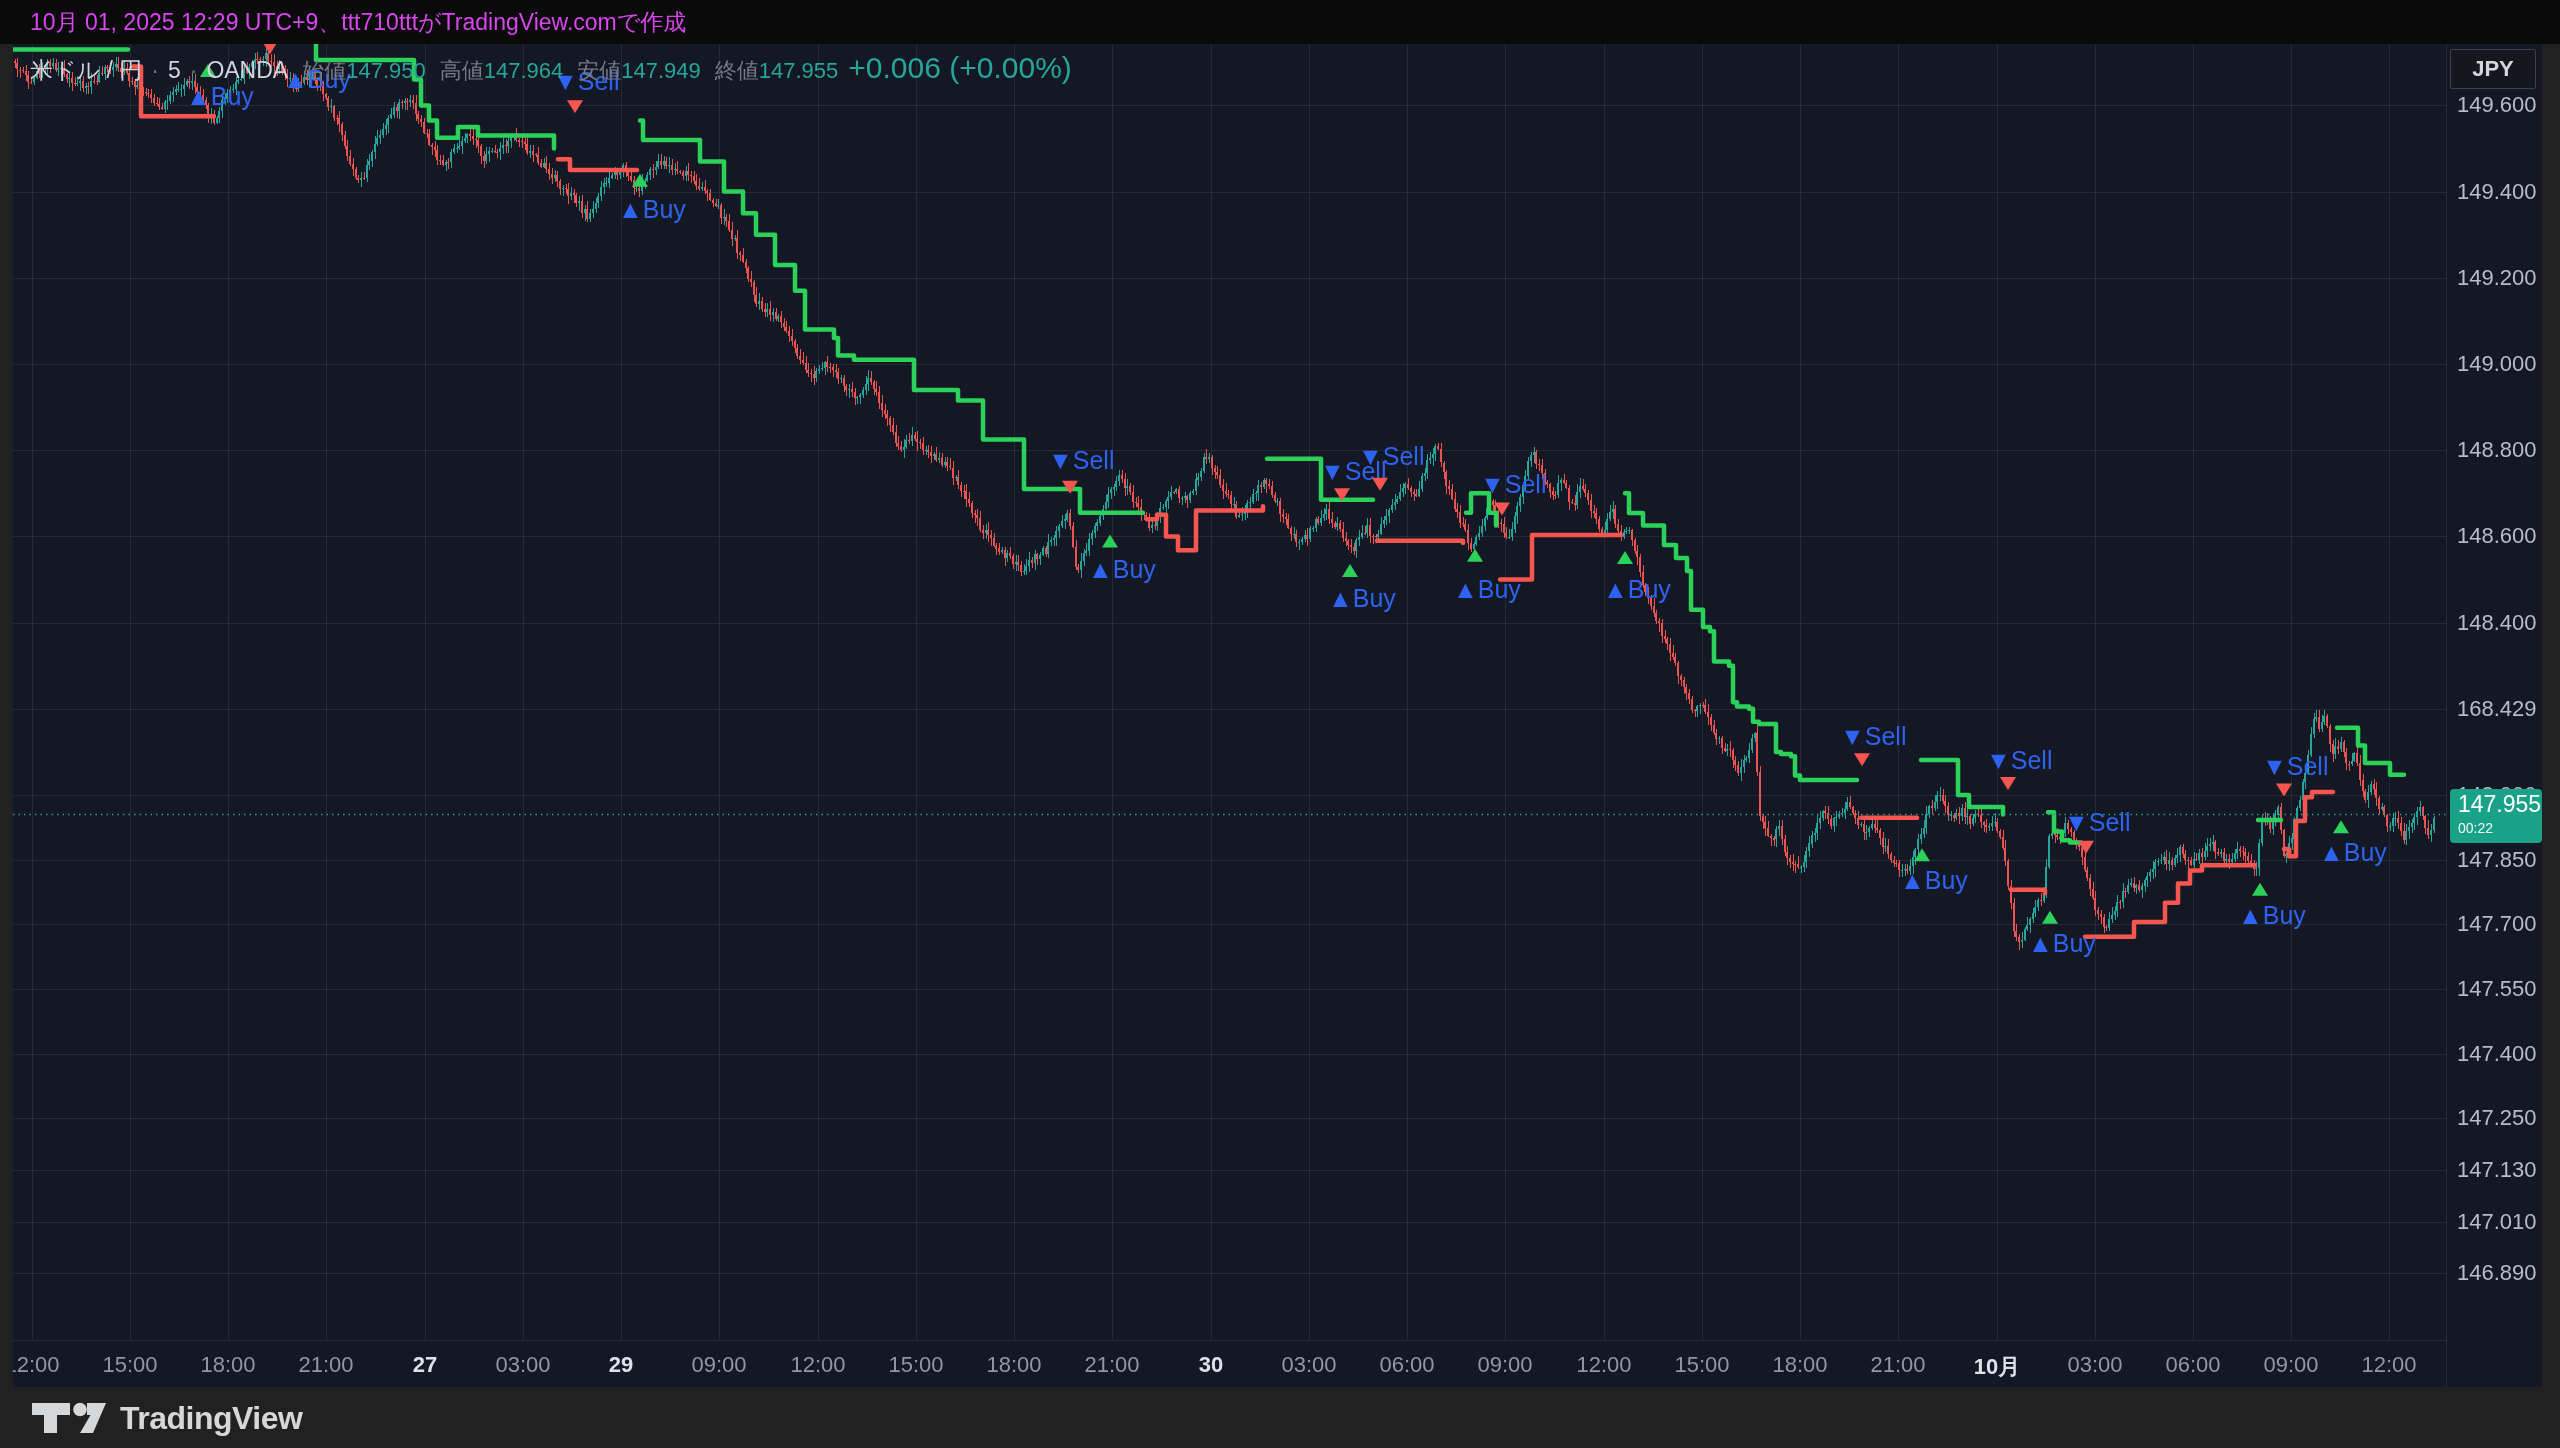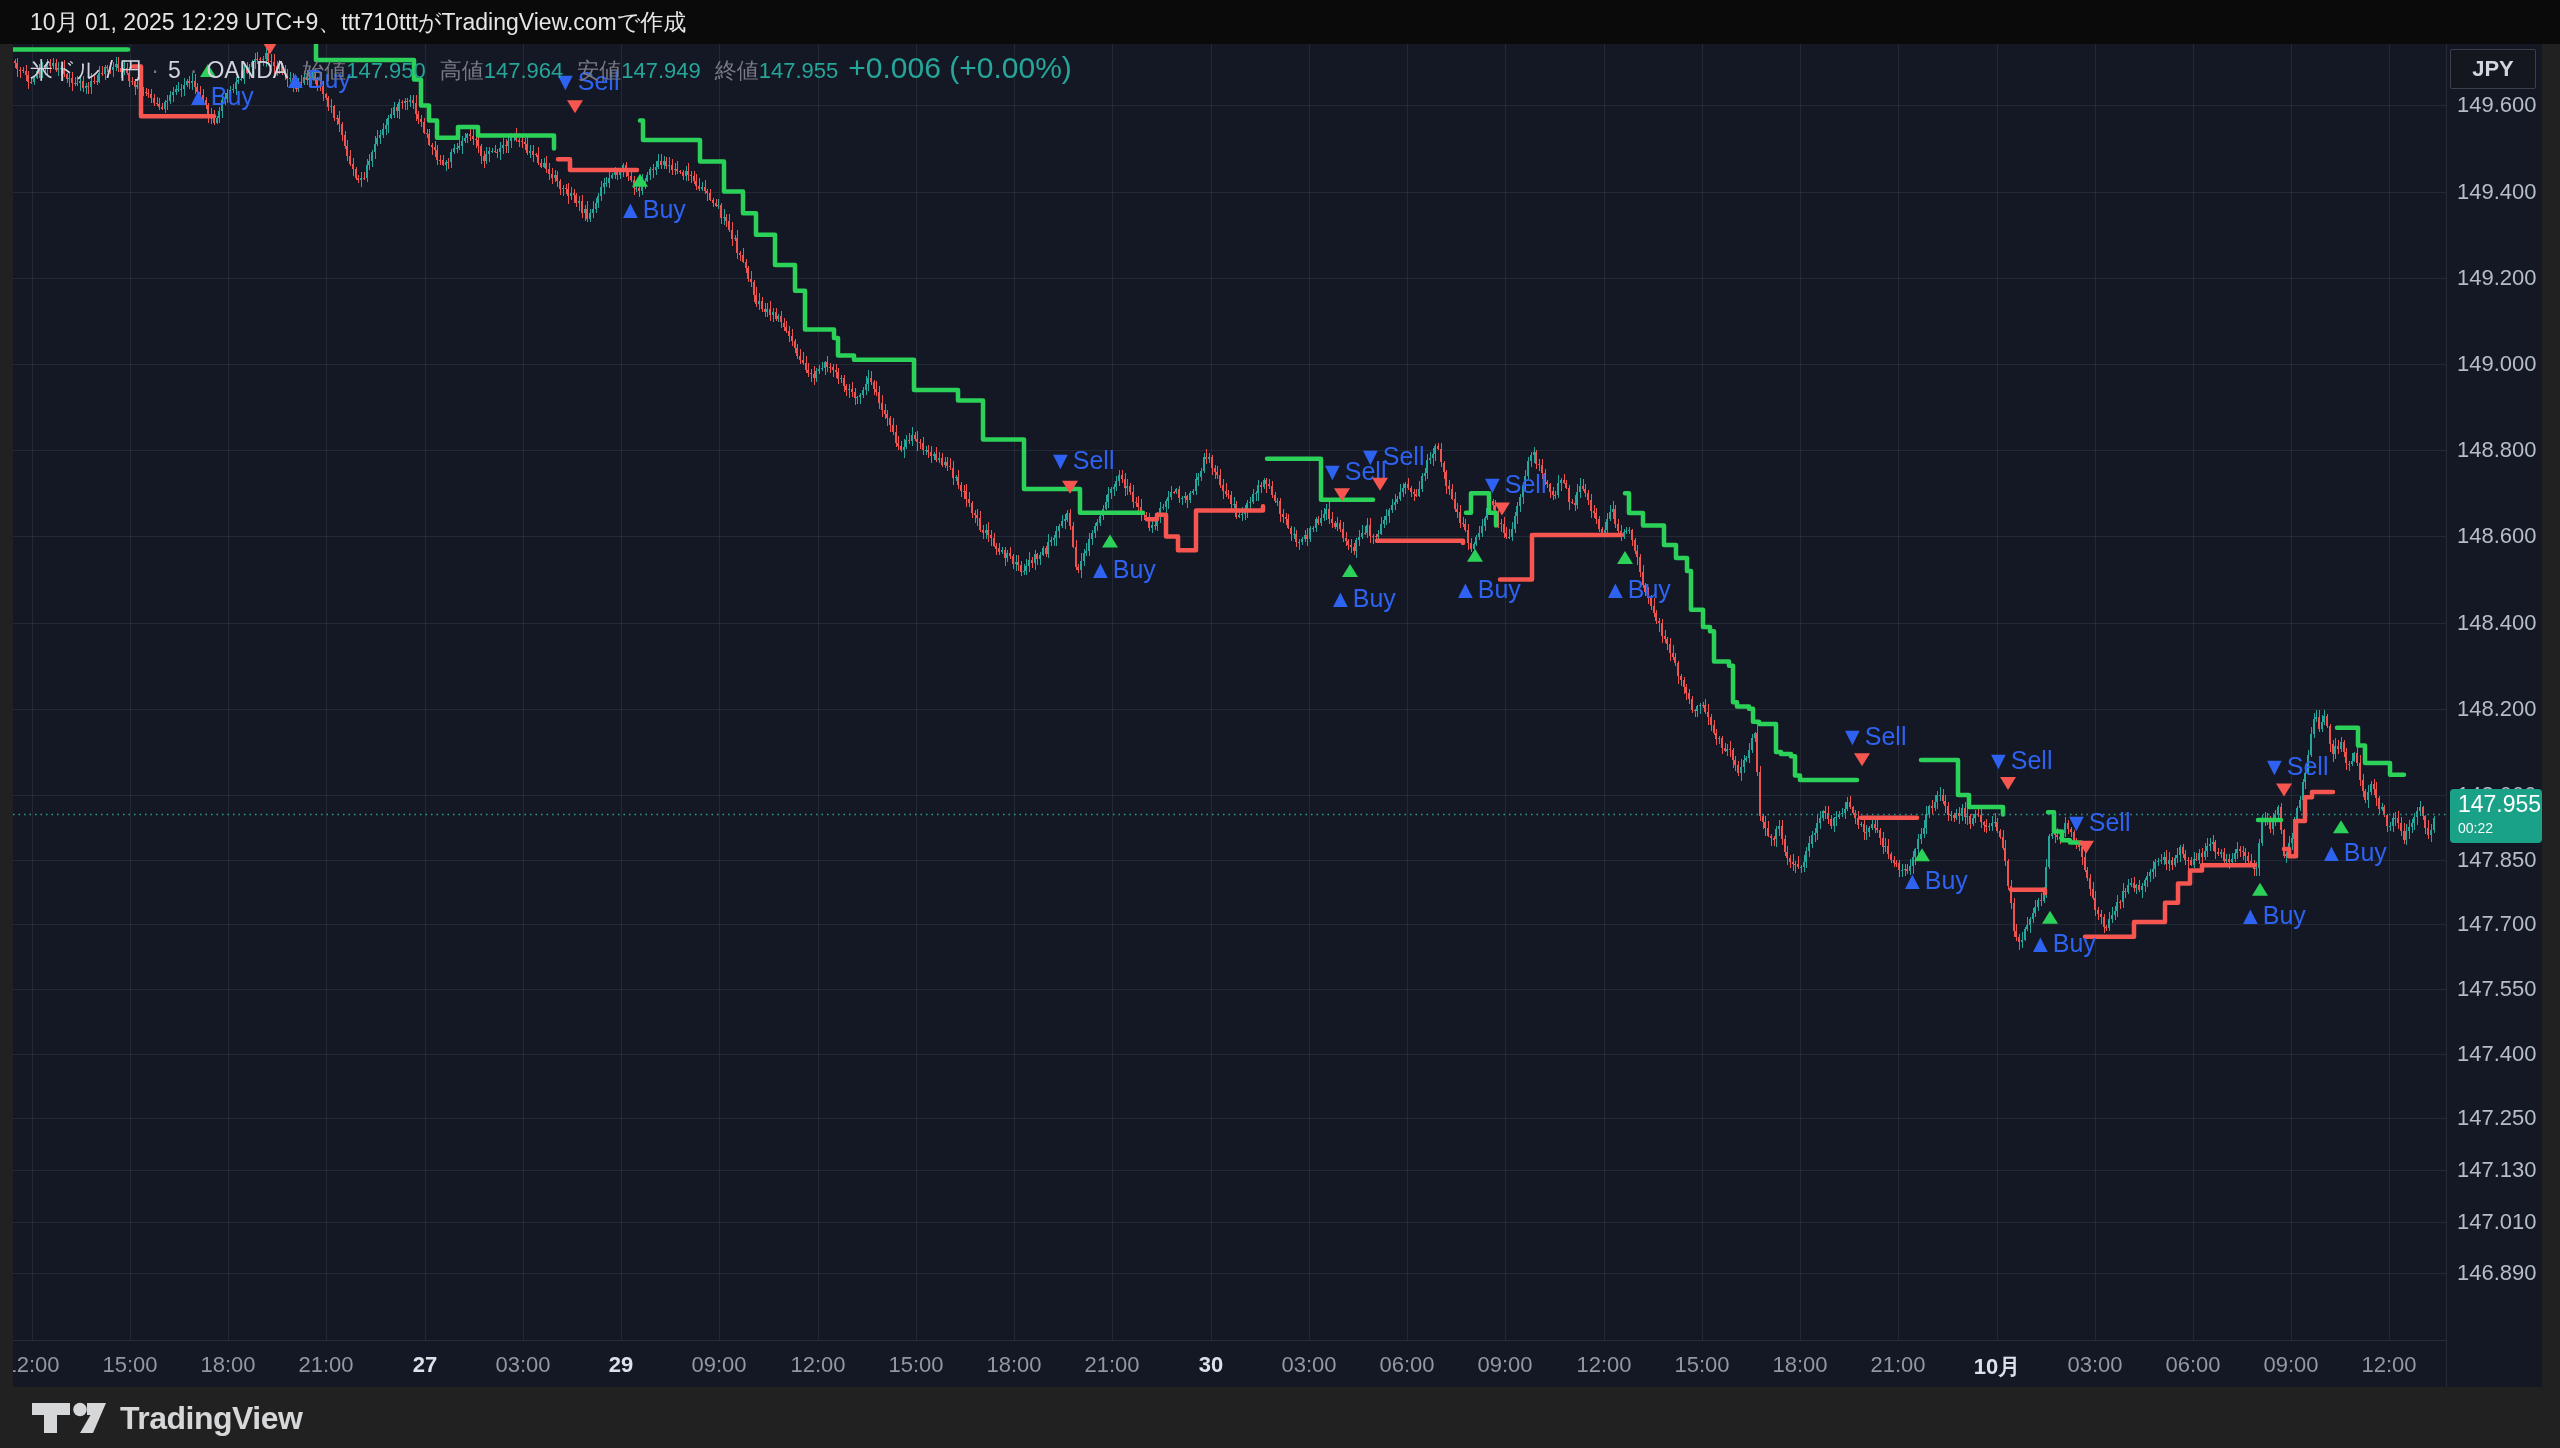--- a/index.html
+++ b/index.html
@@ -1,17 +1,17 @@
 <!DOCTYPE html>
 <html><head>
 <meta charset="utf-8">
 <style>
   html,body{margin:0;padding:0;width:2560px;height:1448px;overflow:hidden;background:#212121;
     font-family:"Liberation Sans","DejaVu Sans",sans-serif;-webkit-font-smoothing:antialiased;}
-  .topbar{position:absolute;left:0;top:0;width:2560px;height:44px;background:#0a0a0a;color:#e5e5e5;
+  .topbar{position:absolute;left:0;top:0;width:2560px;height:44px;background:#0a0a0a;color:#d946ef;
     font-size:23px;font-weight:500;line-height:44px;padding-left:30px;box-sizing:border-box;white-space:nowrap;}
   .widget{position:absolute;left:13px;top:44px;width:2529px;height:1343px;background:#141824;overflow:hidden;}
   #plot{position:absolute;left:0;top:0;overflow:hidden;display:block;}
   .legend{position:absolute;left:17px;top:8px;pointer-events:none;white-space:nowrap;}
   .legend-row{height:31px;line-height:31px;font-size:23px;color:#d1d4dc;}
   .legend-row .sep{color:#787b86;margin:0 9px;}
   .legend-row .olabel{color:#787b86;font-size:22px;margin-left:14px;}
   .legend-row .oval{font-size:22px;}
   .legend-row .chg{font-size:30px;margin-left:10px;}
   .legend-row.ind{font-size:22px;}
@@ -170,21 +170,21 @@
   <div class="paxis">
     <div class="jpy">JPY</div>
     <div id="pticks">
         <div class="ptick" style="top: 61.4px;">149.600</div>
         <div class="ptick" style="top: 147.6px;">149.400</div>
         <div class="ptick" style="top: 233.8px;">149.200</div>
         <div class="ptick" style="top: 320px;">149.000</div>
         <div class="ptick" style="top: 406.2px;">148.800</div>
         <div class="ptick" style="top: 492.4px;">148.600</div>
         <div class="ptick" style="top: 578.6px;">148.400</div>
-        <div class="ptick" style="top: 664.8px;">148.200</div>
+        <div class="ptick" style="top: 664.8px;">168.429</div>
         <div class="ptick" style="top: 751px;">148.000</div>
         <div class="ptick" style="top: 815.65px;">147.850</div>
         <div class="ptick" style="top: 880.3px;">147.700</div>
         <div class="ptick" style="top: 944.95px;">147.550</div>
         <div class="ptick" style="top: 1009.6px;">147.400</div>
         <div class="ptick" style="top: 1074.25px;">147.250</div>
         <div class="ptick" style="top: 1125.97px;">147.130</div>
         <div class="ptick" style="top: 1177.69px;">147.010</div>
         <div class="ptick" style="top: 1229.41px;">146.890</div>
       </div>

